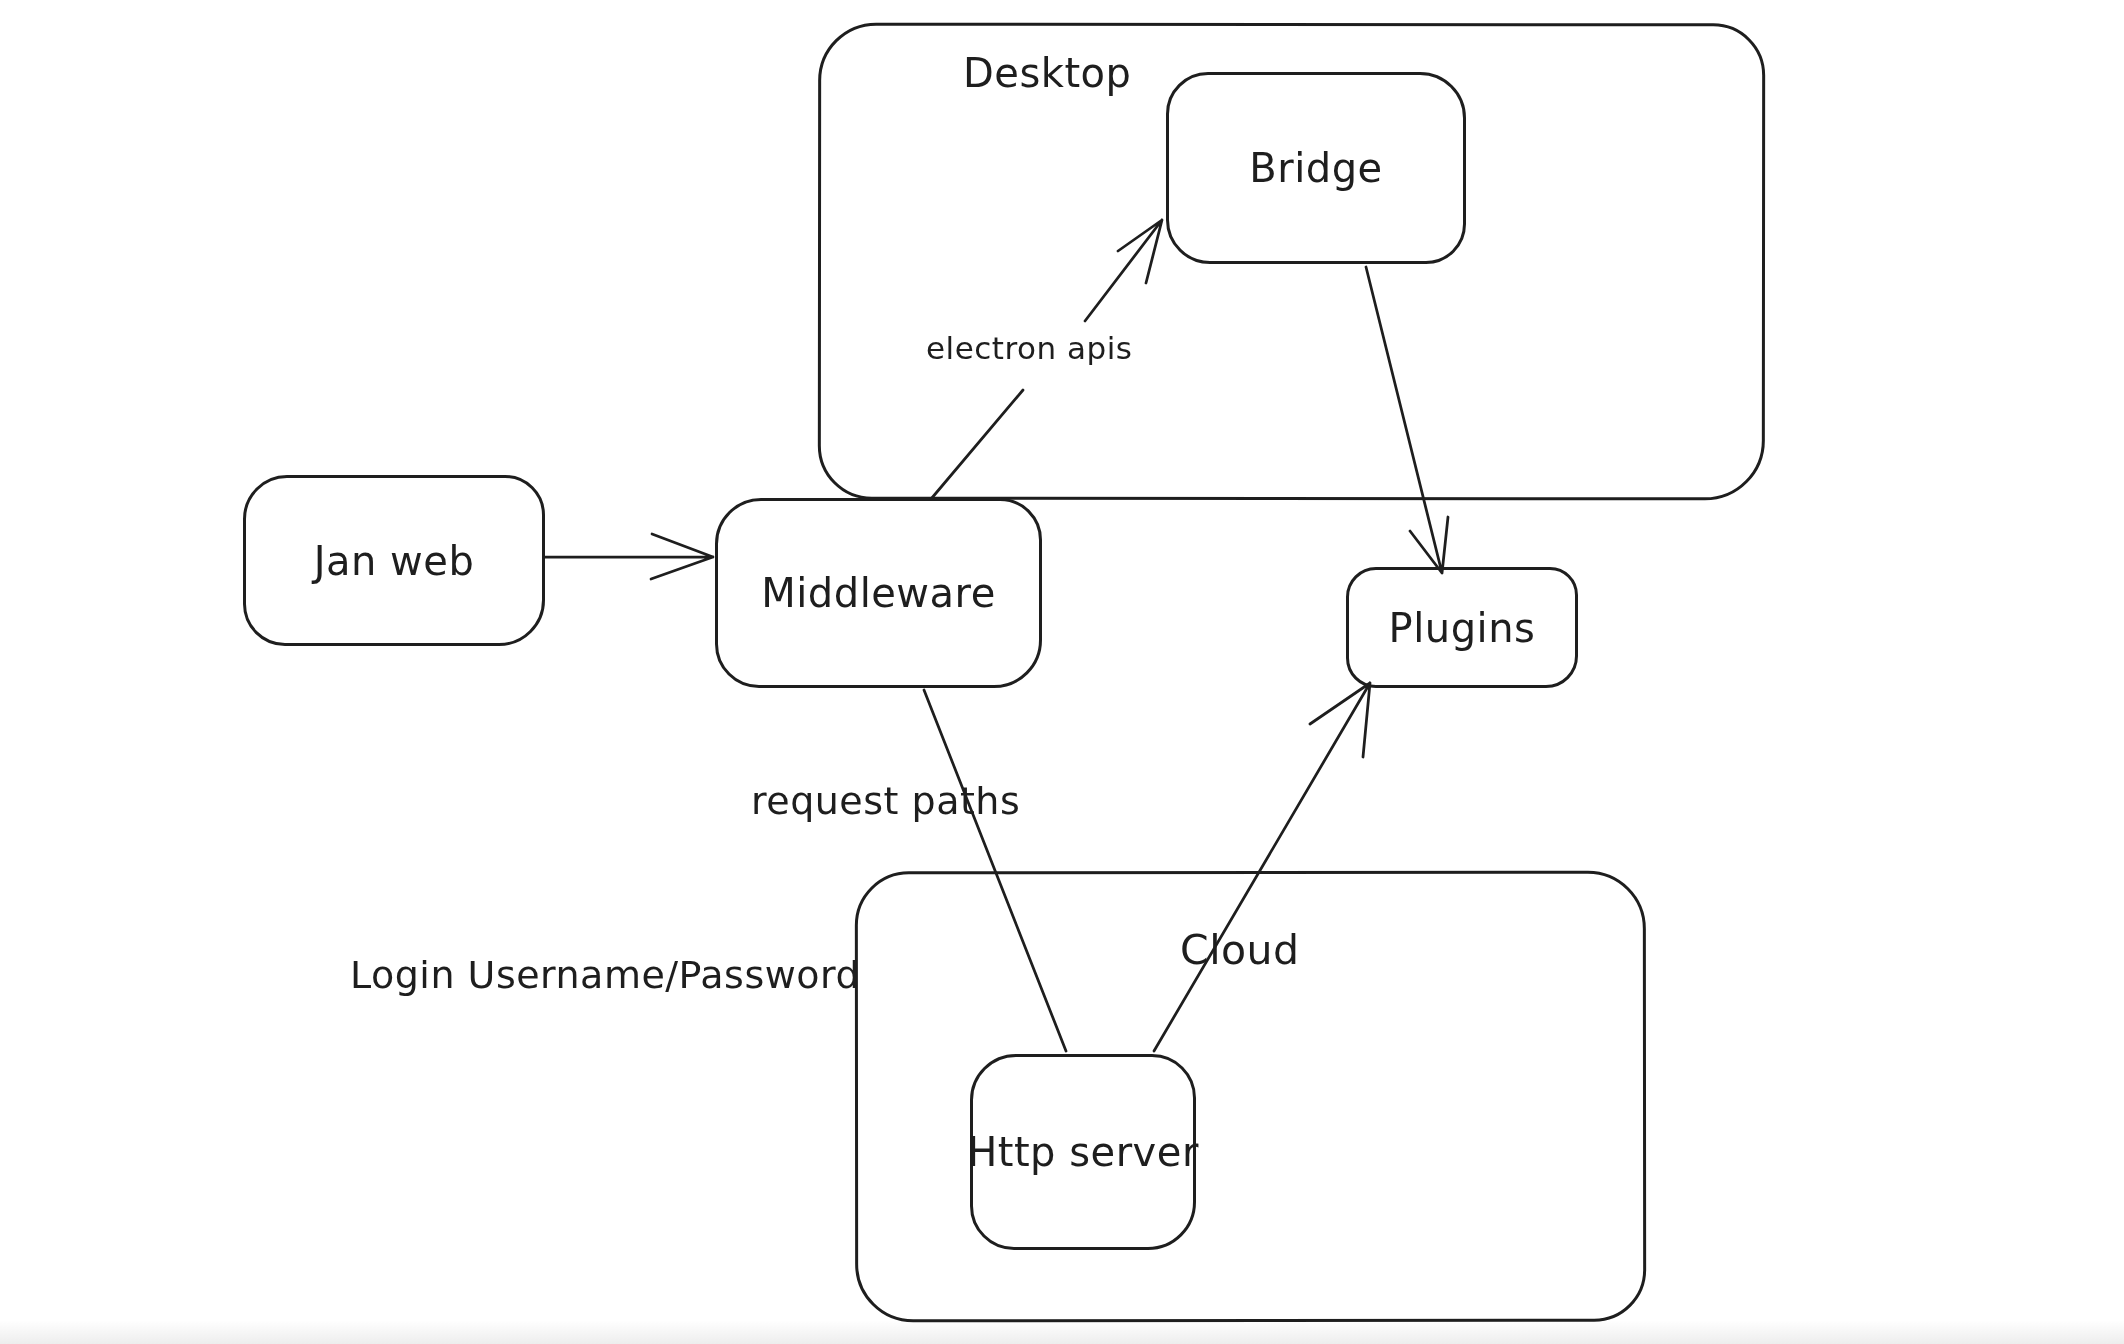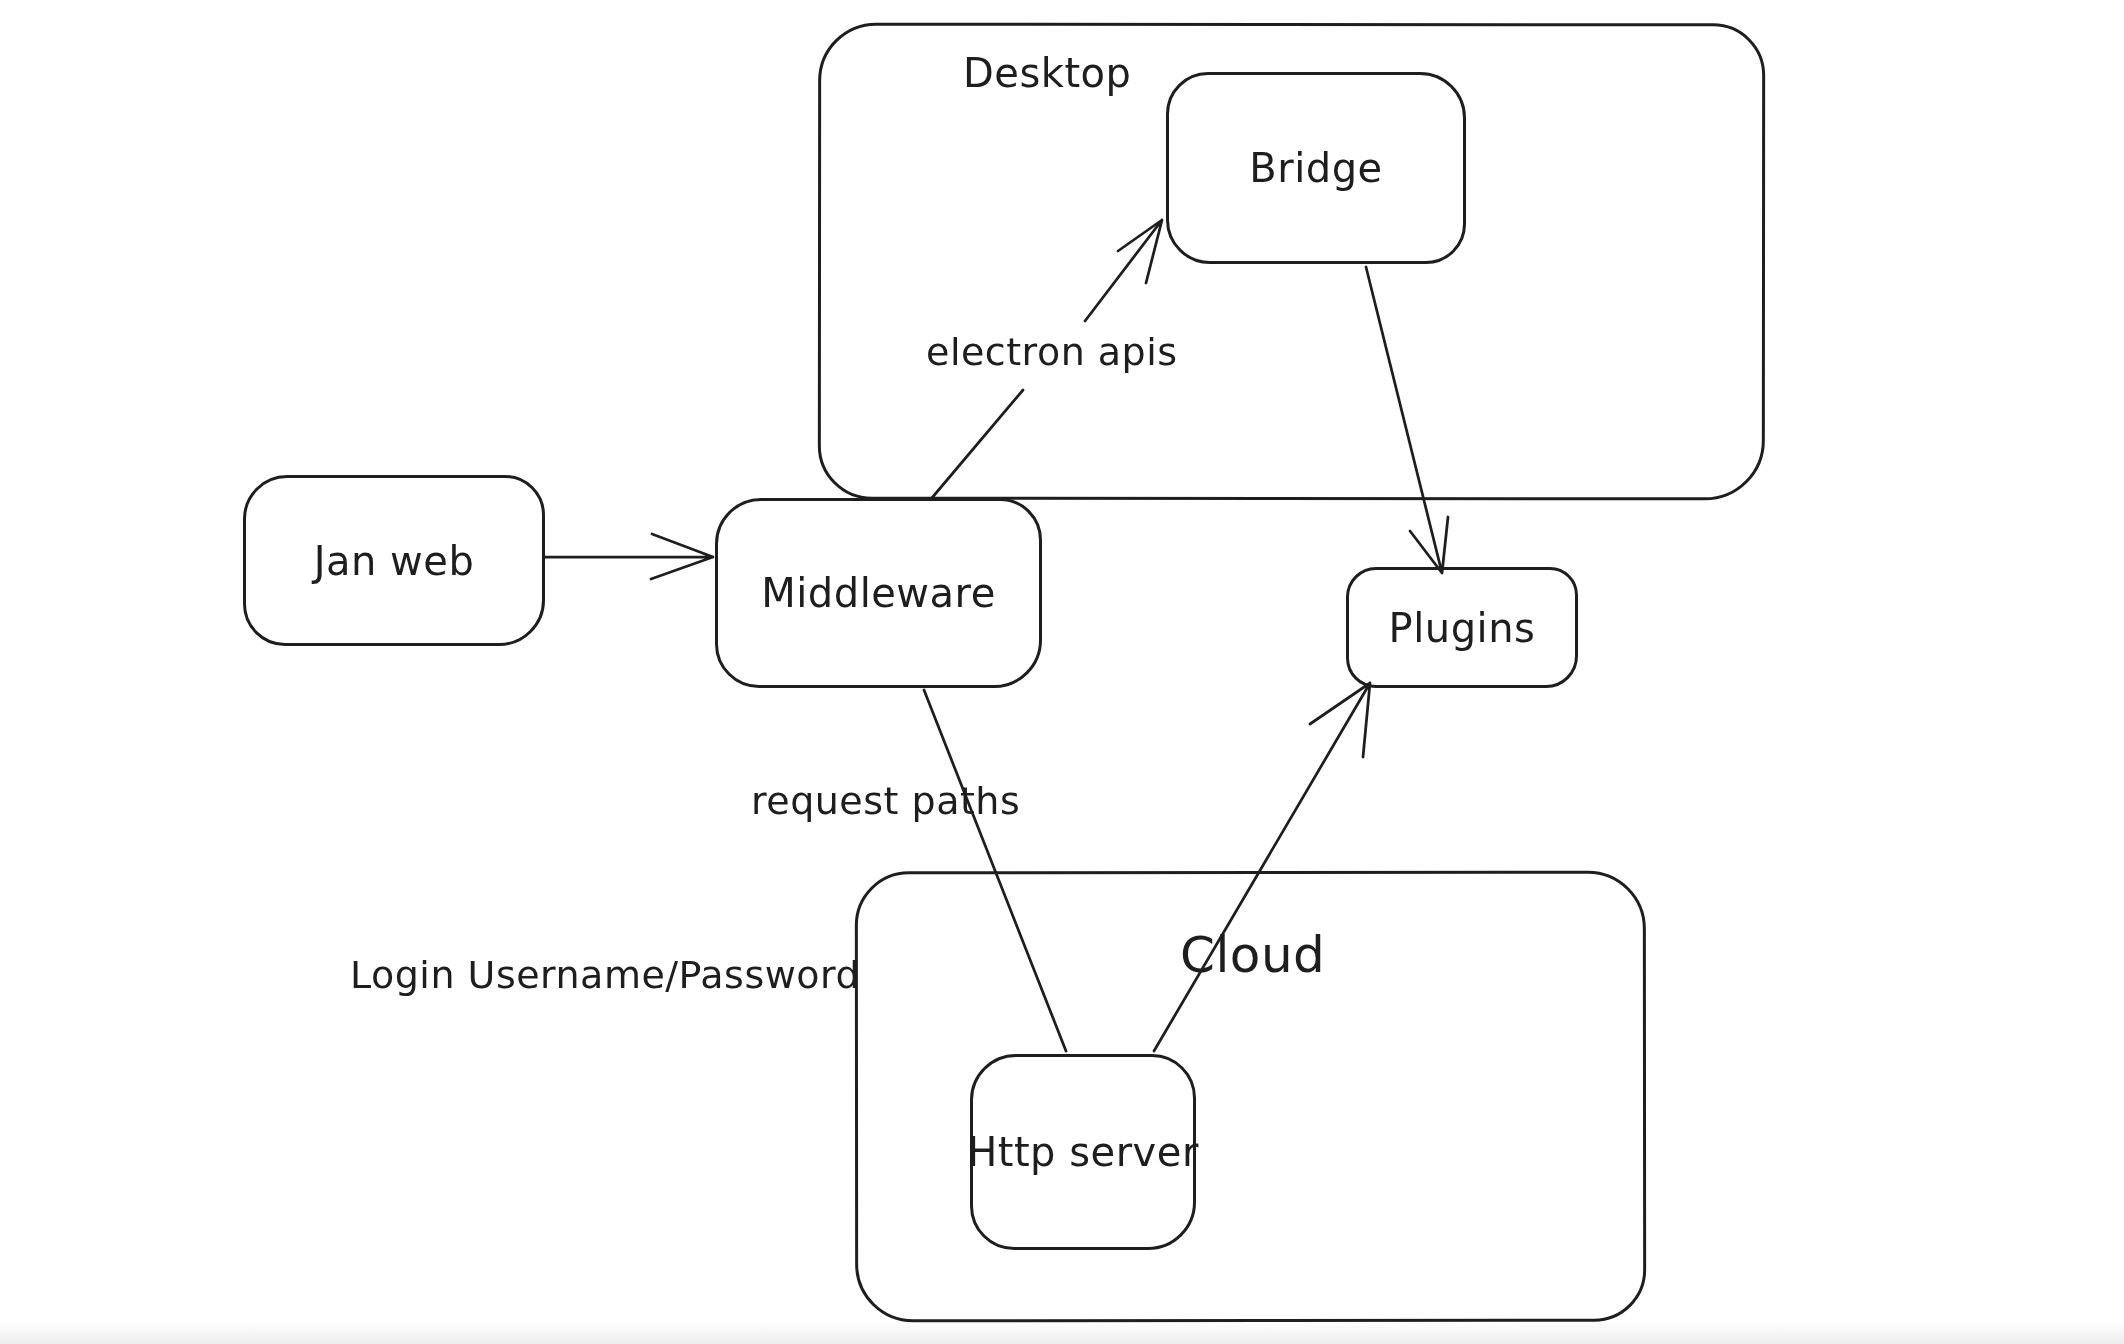--- a/index.html
+++ b/index.html
@@ -66,22 +66,22 @@
   #plugins-box {
     left: 1346px; top: 567px; width: 232px; height: 121px;
     border-radius: 30px 28px 32px 30px;
   }
   #http-server-box {
     left: 970px; top: 1054px; width: 226px; height: 196px;
     border-radius: 46px 44px 48px 44px;
   }
   
   #desktop-label   { left: 963px;  top: 50px; text-align: center;  }
-  #cloud-label     { left: 1180px; top: 926px; font-size: 50px; }
-  #electron-apis-label { left: 926px; top: 330px; font-size: 38px; }
+  #cloud-label     { left: 1180px; top: 926px; font-size: 41px; }
+  #electron-apis-label { left: 926px; top: 330px; font-size: 31px; }
   #request-paths-label { left: 751px; top: 779px; font-size: 38px; }
   #annotation {
     left: 350px; top: 947px;
     font-size: 38px;
     line-height: 56px;
   }
   #edges-svg {
     position: absolute;
     left: 0; top: 0;
     width: 2124px;

